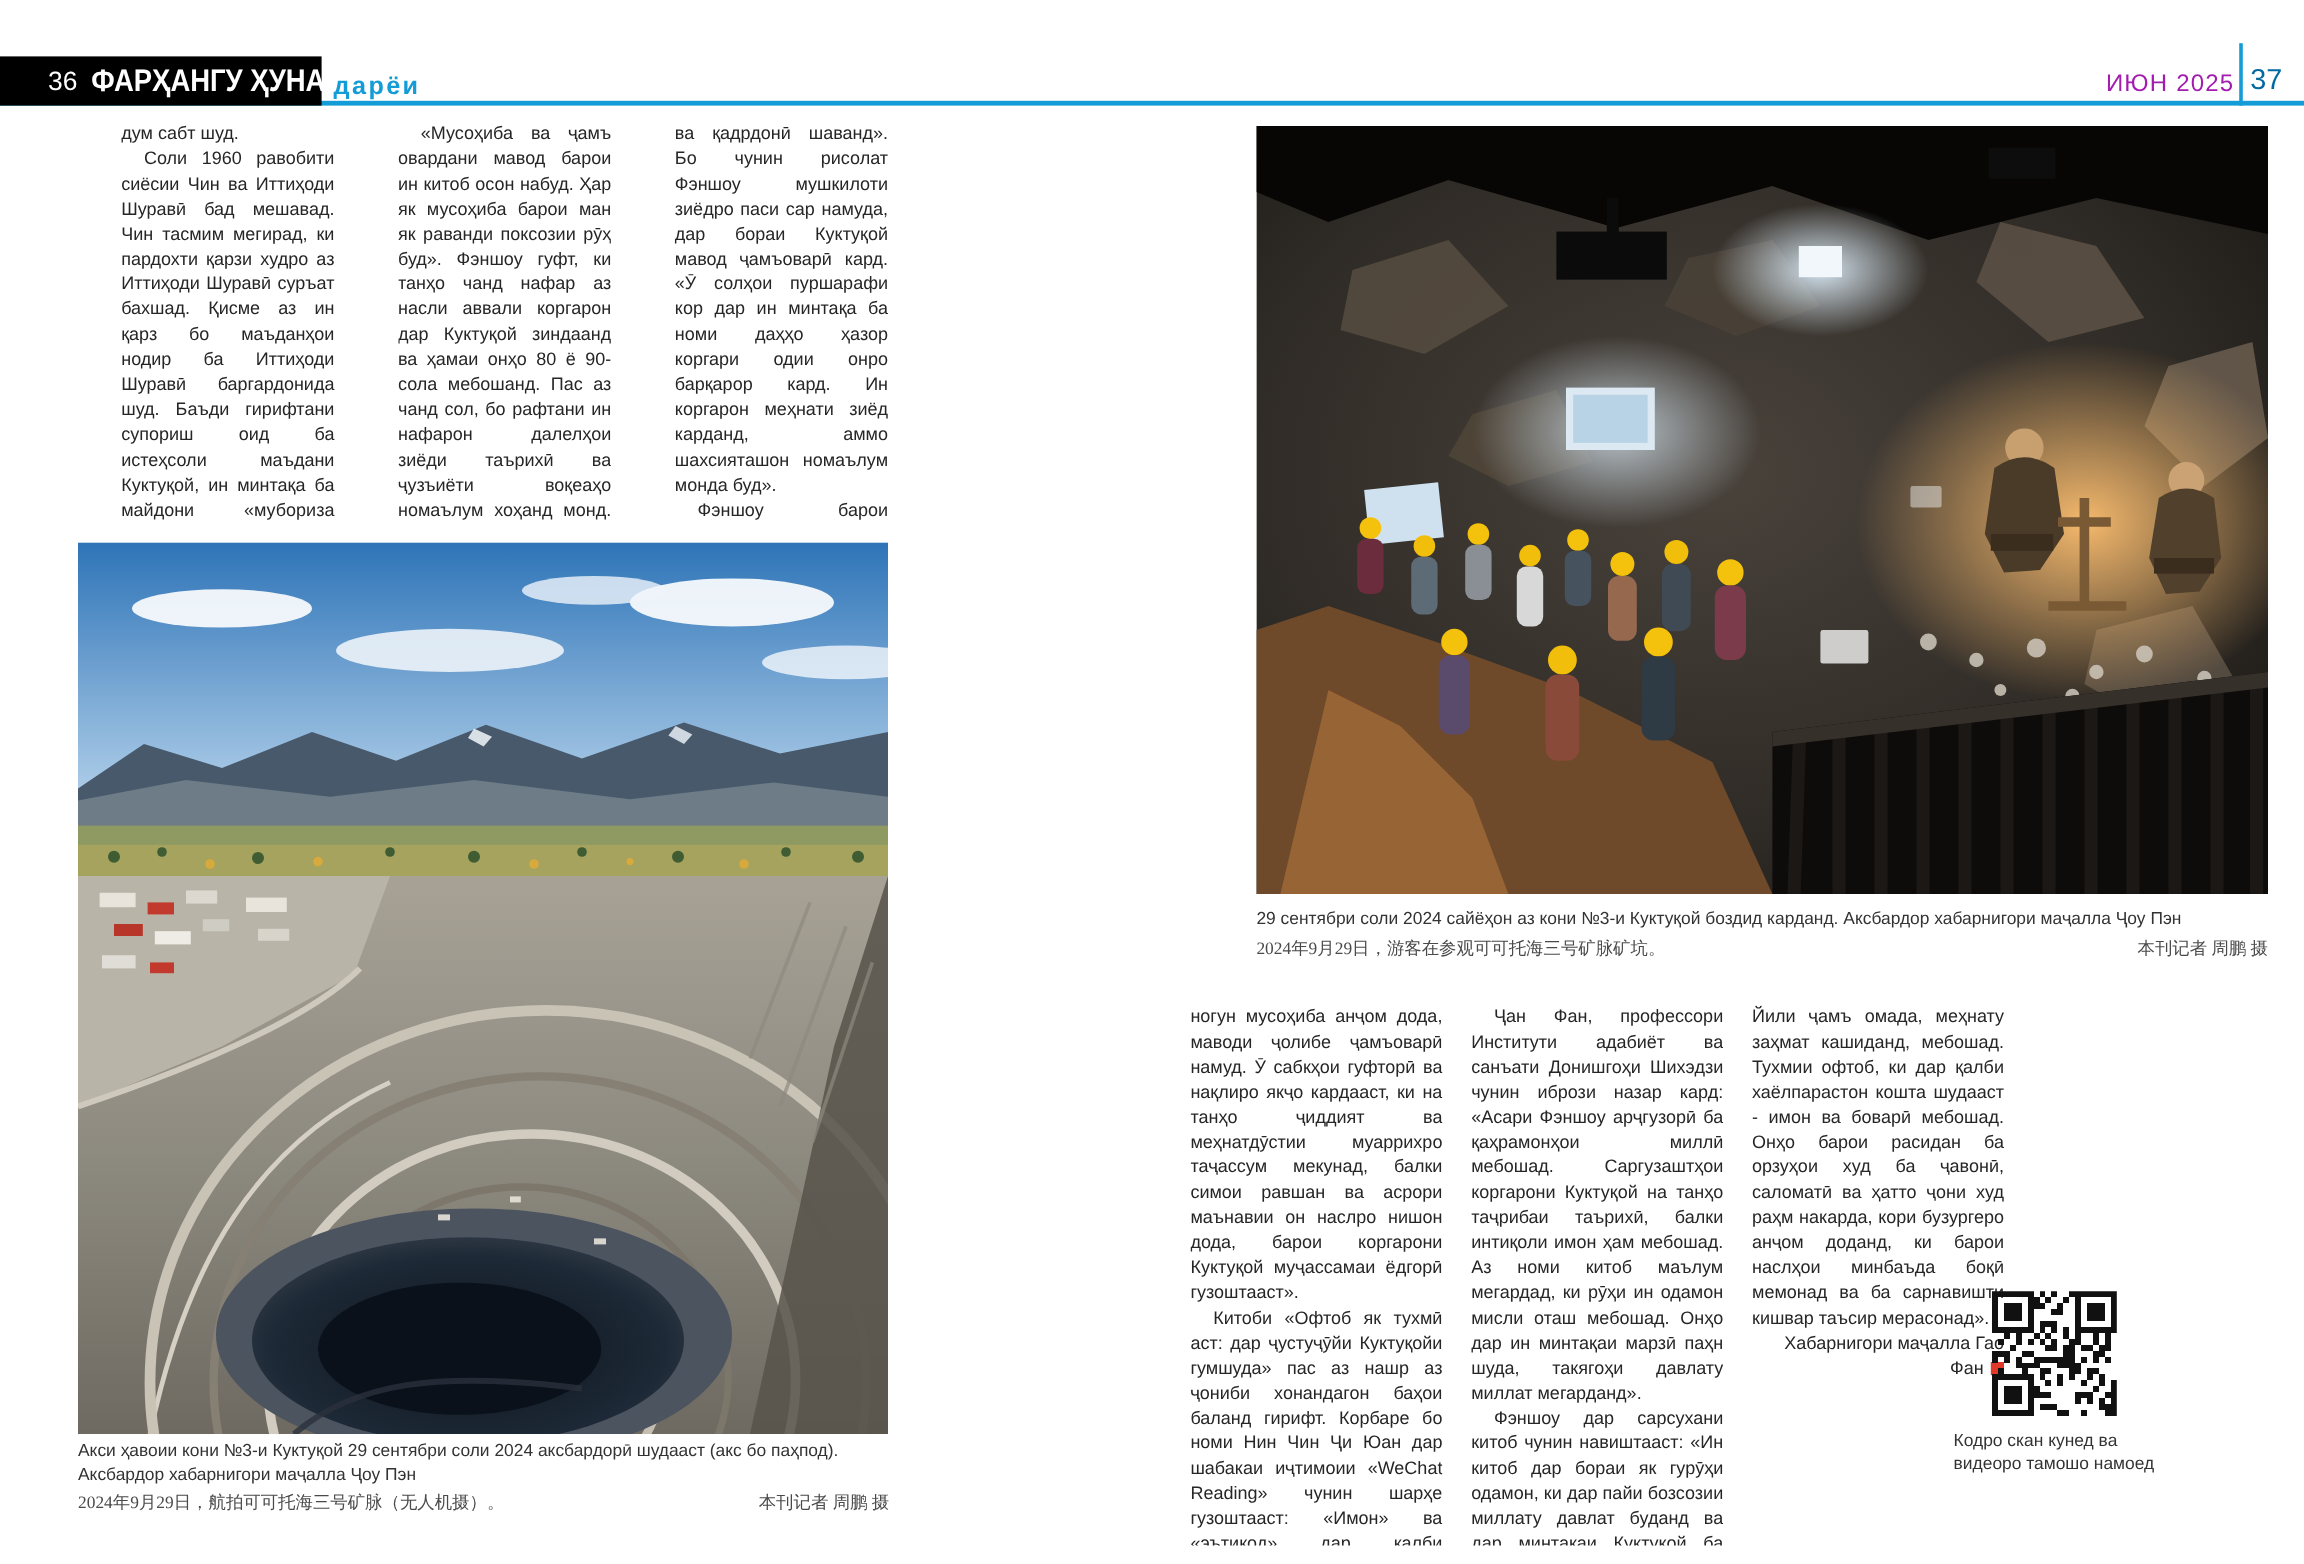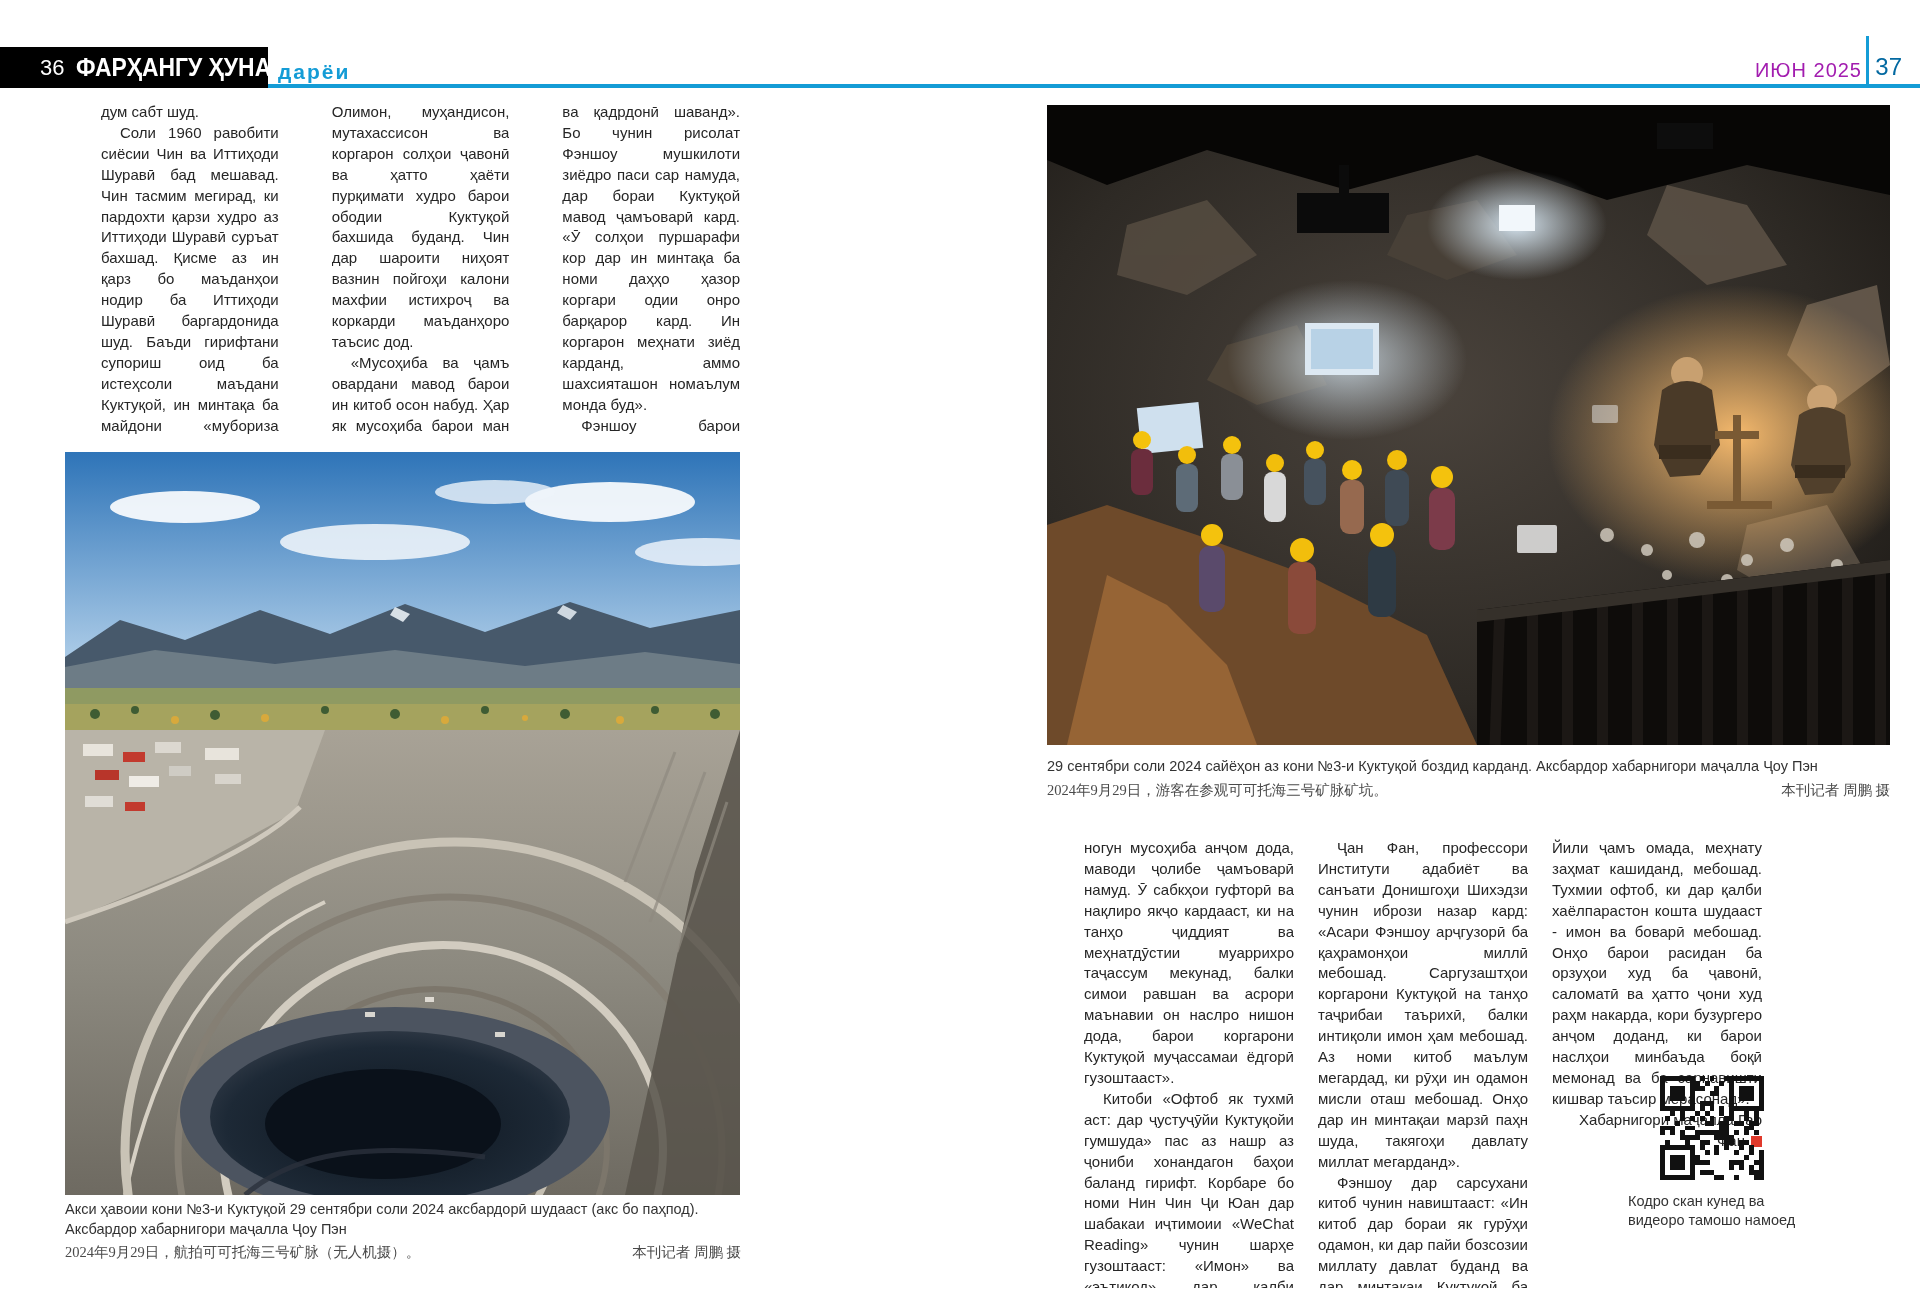--- a/index.html
+++ b/index.html
@@ -18,21 +18,21 @@
   .header-vline{left:1866px;top:36px;width:3px;height:52px;background:#149cd6;}
   .pg-right{right:18px;top:53px;color:#0369a1;font-size:24px;}
 
   
   .cols{display:flex;}
   .col{text-align:justify;font-size:15px;line-height:20.9px;overflow:hidden;}
   .col p{margin:0;}
   .col p.ind{text-indent:19px;}
   .lp-cols{left:65px;top:102px;width:675px;height:336px;gap:17px;}
   .lp-cols .col{width:213px;margin-left:36px;}
-  .rp-cols{left:1084px;top:838px;width:678px;height:450px;gap:24px;}
+  .rp-cols{left:992px;top:838px;width:678px;height:450px;gap:24px;}
   .rp-cols .col{width:210px;}
   .byline{text-align:right;margin-top:0;}
   .end-mark{display:inline-block;width:11px;height:11px;background:#e0392b;margin-left:6px;vertical-align:-1px;}
 
   
   .photo{display:block;}
   .lp-photo{left:65px;top:452px;width:675px;height:743px;}
   .rp-photo{left:1047px;top:105px;width:843px;height:640px;}
   .photo svg{width:100%;height:100%;display:block;}
 
@@ -60,21 +60,20 @@
 <div class="abs issue">ИЮН 2025</div>
 <div class="abs header-vline"></div>
 <div class="abs pg-right">37</div>
 
 <div class="abs cols lp-cols">
   <div class="col">
       <p>дум сабт шуд.</p>
       <p class="ind">Соли 1960 равобити сиёсии Чин ва Иттиҳоди Шуравӣ бад мешавад. Чин тасмим мегирад, ки пардохти қарзи худро аз Иттиҳоди Шуравӣ суръат бахшад. Қисме аз ин қарз бо маъданҳои нодир ба Иттиҳоди Шуравӣ баргардонида шуд. Баъди гирифтани супориш оид ба истеҳсоли маъдани Куктуқой, ин минтақа ба майдони «мубориза барои таъмини содирот» табдил ёфт. Дар он вақт, Вазорати саноат ва маъдани Чин теъдоди зиёди муҳандисону кормандони техникии худро барои кор ба ин минтақа сафарбар намуд. Ғайр аз ин, зиёда аз 40 ҳазор нафар аз тамоми гӯшаву канори мамлакат дар Куктуқой ҷамъ омада буданд.</p>
     </div>
   <div class="col">
-      <p>Олимон, муҳандисон, мутахассисон ва коргарон солҳои ҷавонӣ ва ҳатто ҳаёти пурқимати худро барои ободии Куктуқой бахшида буданд. Чин дар шароити ниҳоят вазнин пойгоҳи калони махфии истихроҷ ва коркарди маъданҳоро таъсис дод.</p>
       <p class="ind">«Мусоҳиба ва ҷамъ овардани мавод барои ин китоб осон набуд. Ҳар як мусоҳиба барои ман як раванди поксозии рӯҳ буд». Фэншоу гуфт, ки танҳо чанд нафар аз насли аввали коргарон дар Куктуқой зиндаанд ва ҳамаи онҳо 80 ё 90-сола мебошанд. Пас аз чанд сол, бо рафтани ин нафарон далелҳои зиёди таърихӣ ва ҷузъиёти воқеаҳо номаълум хоҳанд монд. «Ин афроди ношинос, ки дар кишвар саҳм гузоштаанд, бояд зикр</p>
     </div>
   <div class="col">
       <p>ва қадрдонӣ шаванд». Бо чунин рисолат Фэншоу мушкилоти зиёдро паси сар намуда, дар бораи Куктуқой мавод ҷамъоварӣ кард. «Ӯ солҳои пуршарафи кор дар ин минтақа ба номи даҳҳо ҳазор коргари одии онро барқарор кард. Ин коргарон меҳнати зиёд карданд, аммо шахсияташон номаълум монда буд».</p>
       <p class="ind">Фэншоу барои дурустии арқом ва маводи шифоҳии ҷамъовардааш, лаҳҷа ва баёни ҳар як ровиро нигоҳ дошта, чеҳраи аслии он наслро муаррифӣ кард. Сармуҳаррири Нашриёти "Адабиёти халқӣ" Ли Ҳонсян чунин ибрози назар кард: «Устод Фэншоу барои омода кардани китоби «Офтоб як тухмӣ аст: дар ҷустуҷӯйи Куктуқойи гумшуда» бо одамони гу-</p>
     </div>
 </div>
 
 <figure class="abs photo lp-photo" style="margin:0">
 <svg viewBox="0 0 675 743" preserveAspectRatio="none">

